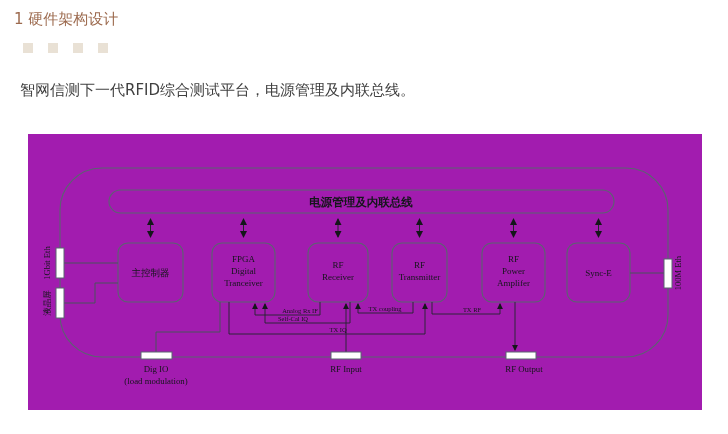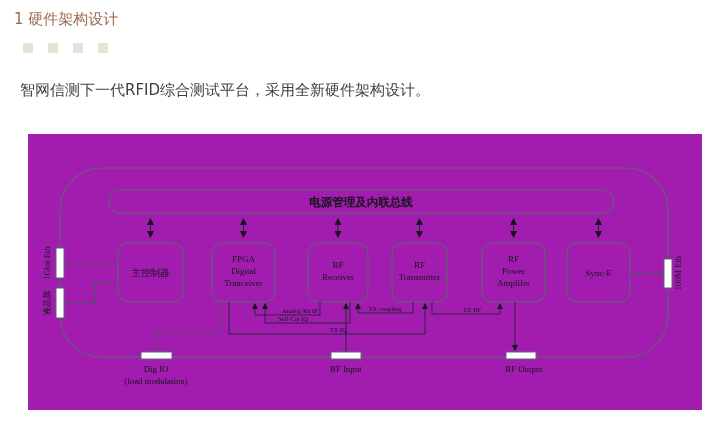--- a/index.html
+++ b/index.html
@@ -29,21 +29,21 @@
 
   <h1 class="heading">1 硬件架构设计</h1>
 
   <div class="squares">
     <span class="sq"></span>
     <span class="sq"></span>
     <span class="sq"></span>
     <span class="sq"></span>
   </div>
 
-  <p class="intro">智网信测下一代RFID综合测试平台，采用全新硬件架构设计。</p>
+  <p class="intro">智网信测下一代RFID综合测试平台，电源管理及内联总线。</p>
 
   <div class="figure">
     <svg width="674" height="276" viewBox="0 0 674 276">
       <defs>
         <marker id="arr" orient="auto-start-reverse" markerWidth="7" markerHeight="7" refX="6" refY="3.5">
           <path d="M0,0 L7,3.5 L0,7 Z" fill="#14161a"></path>
         </marker>
       </defs>
 
       <rect x="32" y="34" width="608" height="189" rx="42" fill="none" stroke="#5b6470" stroke-width="1.1"></rect>

